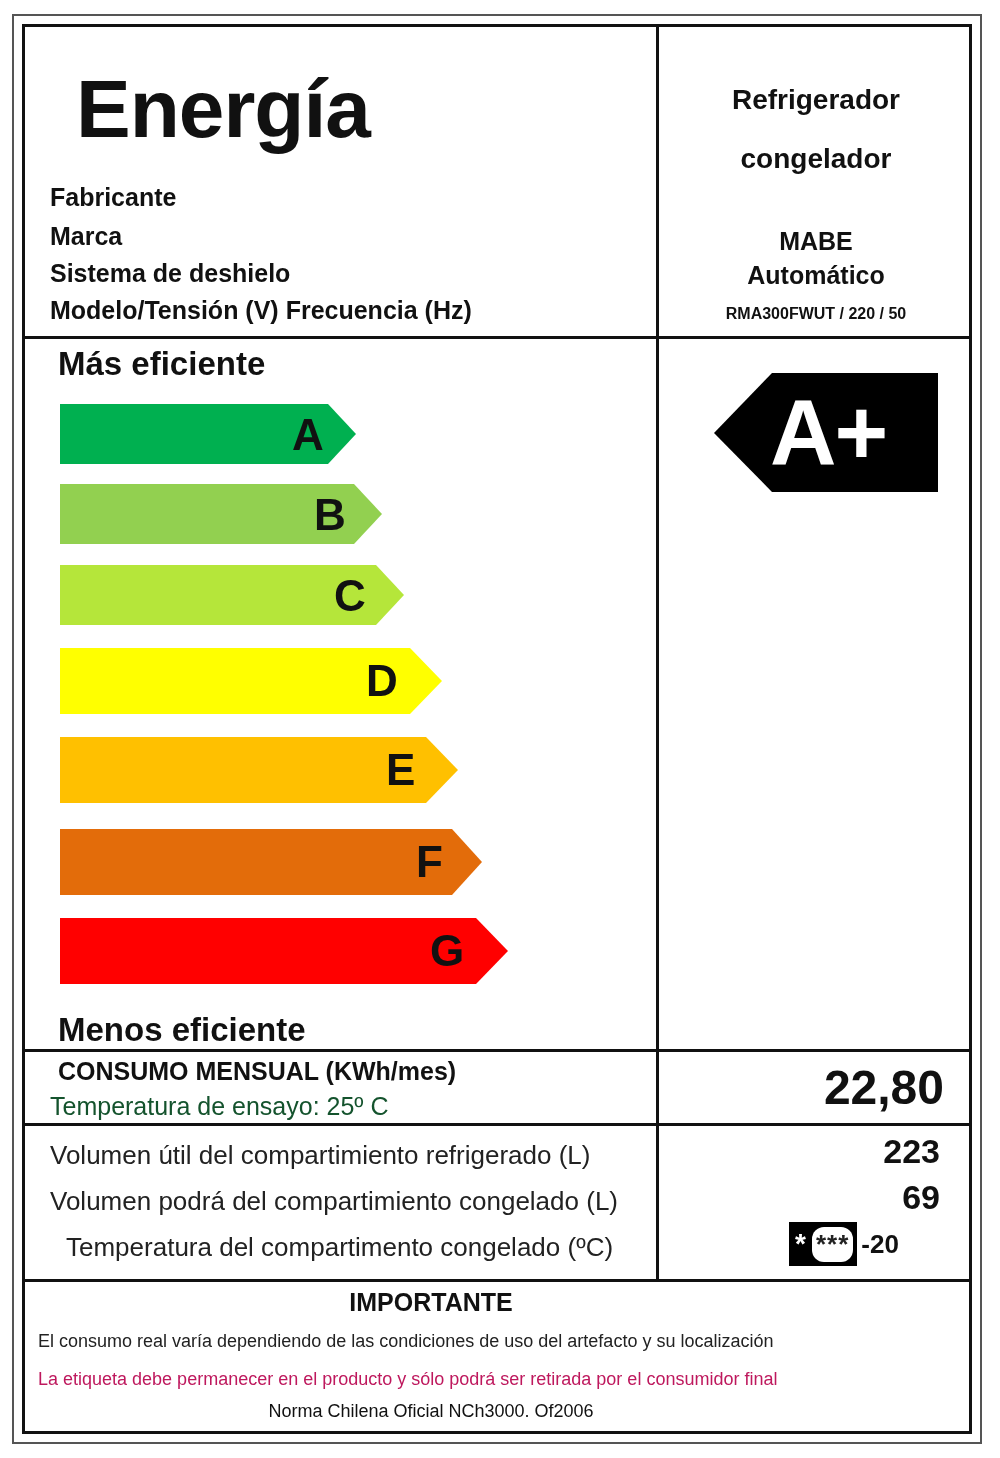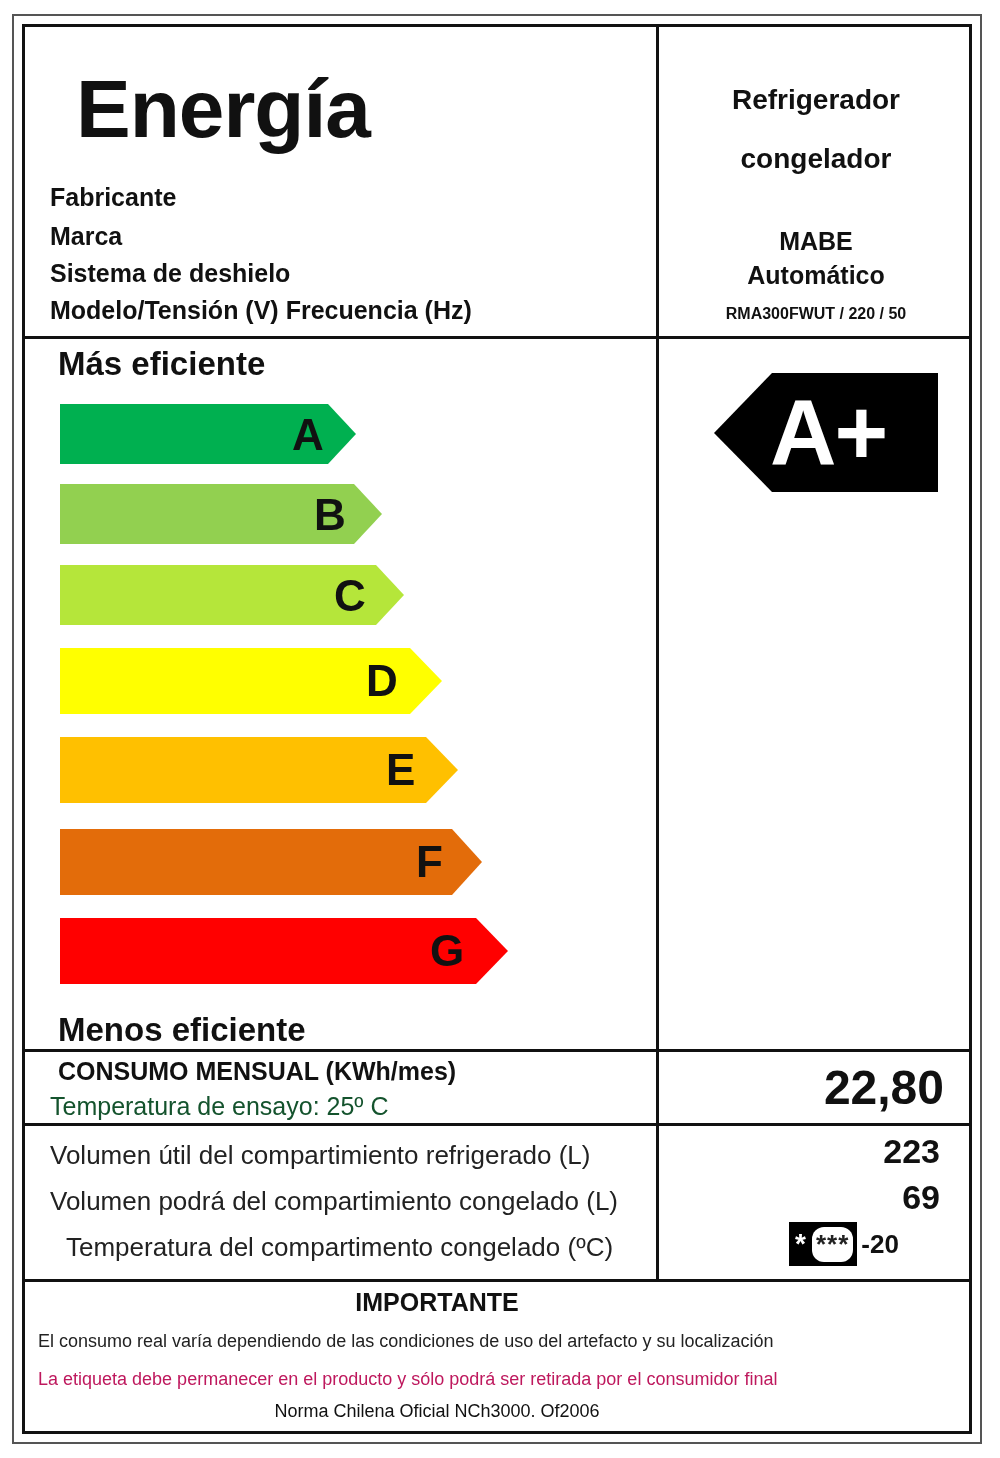--- a/index.html
+++ b/index.html
@@ -17,21 +17,21 @@
   .bar .letter { position: absolute; top: 0; height: 100%; display: flex; align-items: center; font-size: 44px; font-weight: bold; color: #111; }
   .section-label { left: 58px; font-size: 33px; font-weight: bold; }
   .badge { position: absolute; left: 714px; top: 372px; }
   .row-label { left: 50px; font-size: 26px; color: #222; }
   .row-val { right: 60px; font-size: 34px; font-weight: bold; text-align: right; }
   .stars { position: absolute; left: 789px; top: 1222px; height: 44px; display: flex; align-items: center; }
   .stars .box { background: #000; height: 44px; display: flex; align-items: center; padding: 0 4px 0 6px; }
   .stars .single { color: #fff; font-size: 28px; font-weight: bold; margin-right: 6px; }
   .stars .pill { background: #fff; color: #222; border-radius: 12px; font-size: 26px; font-weight: bold; padding: 2px 4px; letter-spacing: 1px; }
   .stars .temp { font-size: 26px; font-weight: bold; margin-left: 4px; }
-  .imp { left: 28px; width: 818px; text-align: center; }
+  .imp { left: 22px; width: 818px; text-align: center; }
 </style>
 </head>
 <body>
 
 <div class="outer"></div>
 <div class="inner"></div>
 
 <div class="vline" style="top:24px;height:1258px;"></div>
 <div class="hline" style="top:336px;"></div>
 <div class="hline" style="top:1049px;"></div>

